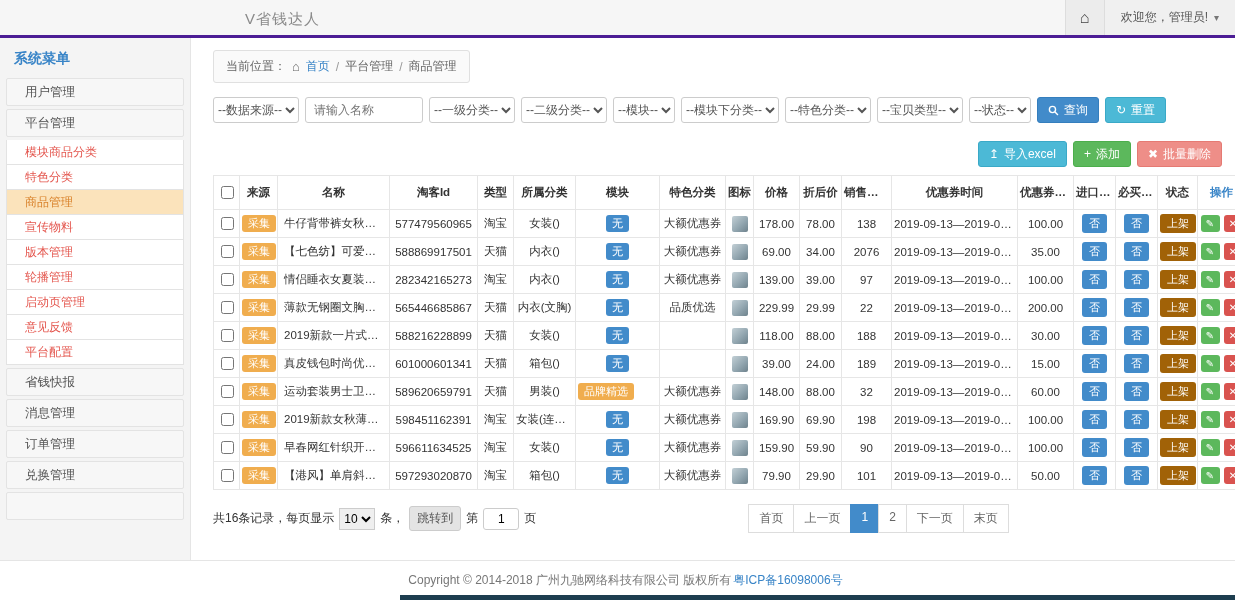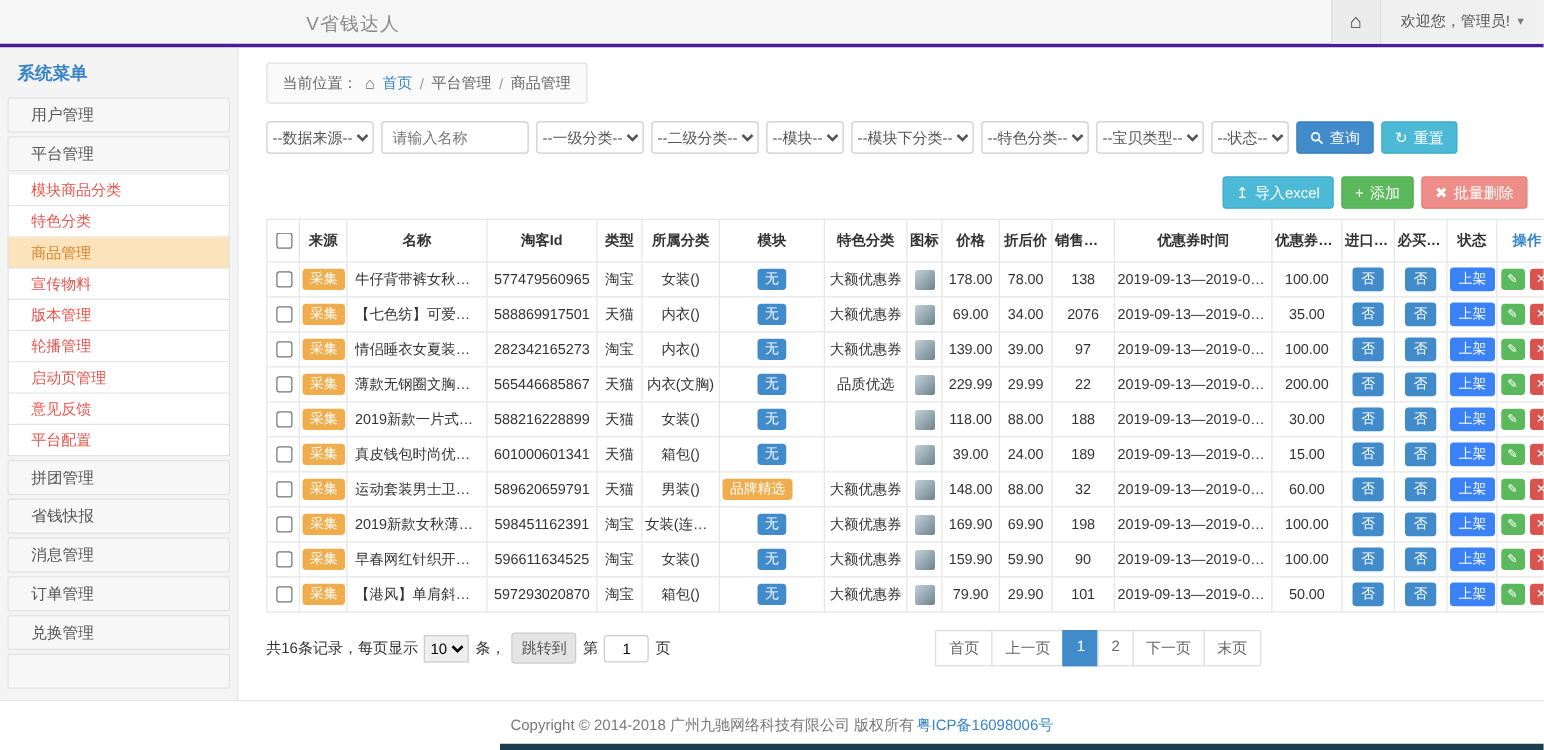--- a/index.html
+++ b/index.html
@@ -70,21 +70,21 @@
   .badge { display:inline-block; padding:2px 6px; border-radius:3px; color:#fff;
     font-size:11px; line-height:1.2; }
   .badge-orange { background:#f0ad4e; }
   .badge-blue { background:#428bca; }
   .mod-text { margin-left:3px; color:#333; }
   .thumb { display:inline-block; width:16px; height:16px; border-radius:2px; vertical-align:middle;
     background:linear-gradient(135deg,#c3d0d6 0%,#8fa3ad 60%,#6e828c 100%); }
   .mini-btn { display:inline-block; padding:2px 7px; border-radius:3px; color:#fff;
     font-size:11px; line-height:1.3; cursor:pointer; }
   .mini-blue { background:#428bca; }
-  .mini-green { background:#3b82f6; }
+  .mini-green { background:#a16207; }
   .op { display:inline-flex; width:19px; height:17px; align-items:center; justify-content:center;
     border-radius:3px; color:#fff; font-size:10px; cursor:pointer; }
   .op-green { background:#5cb85c; margin-right:4px; }
   .op-red { background:#d9534f; }
   
   .pg-row { display:flex; align-items:center; margin-top:14px; color:#333; }
   .pg-left { display:flex; align-items:center; gap:5px; }
   .pg-size { height:22px; border:1px solid #ccc; border-radius:0; font-family:inherit; font-size:12px; }
   .jump-btn { background:#e4e4e4; border:1px solid #ccc; border-radius:3px;
     padding:3px 7px; color:#555; cursor:pointer; }
@@ -124,21 +124,20 @@
       <div class="side-item top">平台管理</div>
       <div class="side-item sub">模块商品分类</div>
       <div class="side-item sub">特色分类</div>
       <div class="side-item sub active">商品管理</div>
       <div class="side-item sub">宣传物料</div>
       <div class="side-item sub">版本管理</div>
       <div class="side-item sub">轮播管理</div>
       <div class="side-item sub">启动页管理</div>
       <div class="side-item sub">意见反馈</div>
       <div class="side-item sub last-sub">平台配置</div>
-      <div class="side-item top">拼团管理</div>
       <div class="side-item top">省钱快报</div>
       <div class="side-item top">消息管理</div>
       <div class="side-item top">订单管理</div>
       <div class="side-item top">兑换管理</div>
       <div class="side-item top"></div>
     </div>
 </div>
 
 <div class="main">
 

